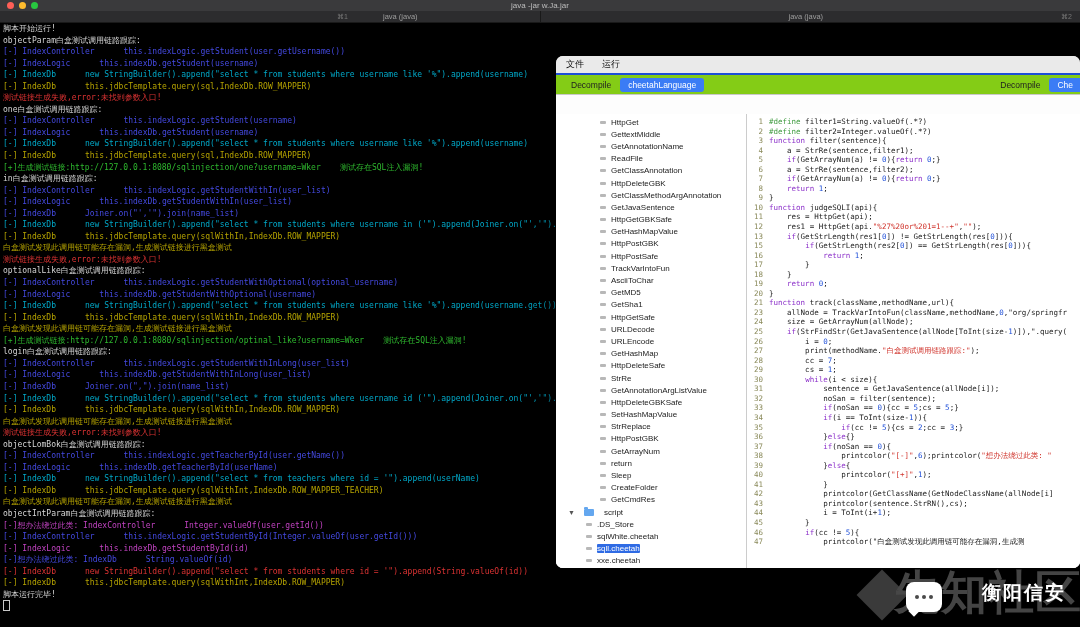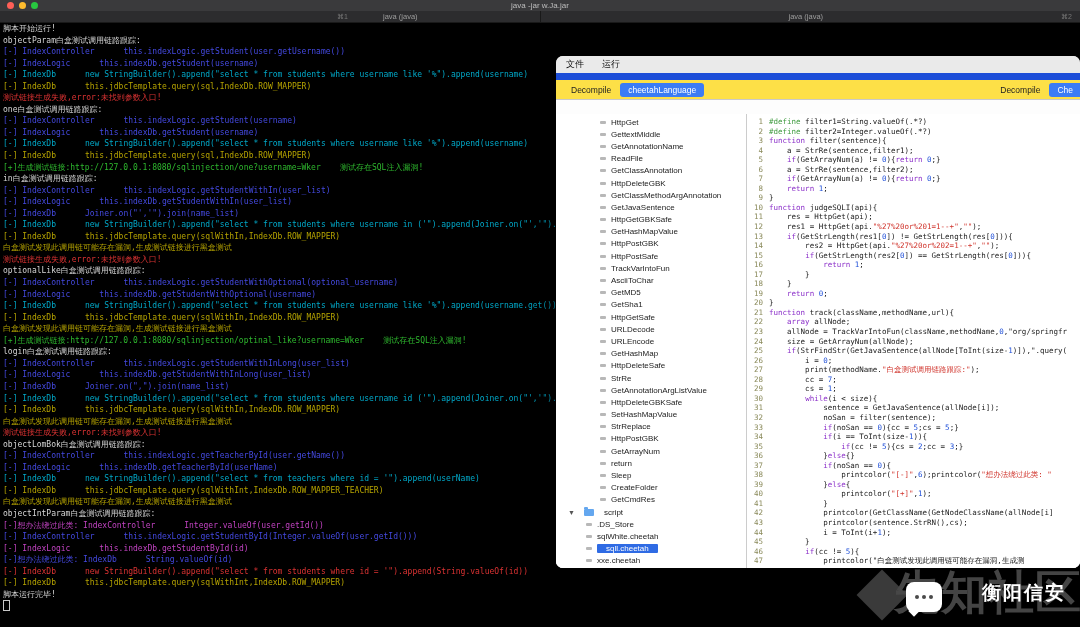--- a/index.html
+++ b/index.html
@@ -26,39 +26,39 @@
   .c-w{color:#d6d6d6;}.c-b{color:#4449e0;}.c-c{color:#00a8c8;}.c-y{color:#b5a300;}
   .c-r{color:#dd3333;}.c-g{color:#2eb82e;}.c-m{color:#c243c2;}.c-cursor{color:#d6d6d6;}
   .cursor{display:inline-block;width:5px;height:9px;border:1px solid #c8c8c8;vertical-align:middle;}
 
   
   .audit{position:absolute;left:556px;top:56px;width:524px;height:512px;background:#fdfdfd;border-radius:7px;
          box-shadow:0 14px 38px rgba(0,0,0,.6),0 0 0 1px rgba(0,0,0,.3);overflow:hidden;}
   .win-titlebar{height:19px;background:linear-gradient(#efefef,#d6d6d6);border-bottom:1px solid #b4b4b4;position:relative;}
   .win-titlebar .lights{left:8px;top:6px;}
   .win-title{text-align:center;font-size:9px;color:#3a3a3a;line-height:19px;}
-  .menubar{height:17px;background:#eaeaea;border-bottom:7px solid #1d4ed8;display:flex;align-items:center;padding-left:10px;gap:18px;font-size:9px;color:#111;}
+  .menubar{height:17px;background:#eaeaea;border-bottom:2px solid #1d4ed8;display:flex;align-items:center;padding-left:10px;gap:18px;font-size:9px;color:#111;}
   .menu-item{cursor:default;}
-  .tabrow{height:19px;background:#fde047;border-bottom:1px solid #c9c9c9;display:flex;align-items:center;padding-left:8px;font-size:8.5px;}
+  .tabrow{height:19px;background:#84cc16;border-bottom:1px solid #c9c9c9;display:flex;align-items:center;padding-left:8px;font-size:8.5px;}
   .tabgroup{display:flex;align-items:center;gap:2px;}
   .tabgroup.right{margin-left:auto;}
   .tab.plain{color:#222;padding:2px 7px;}
   .tab.active{background:#3b7cf5;color:#fff;border-radius:3px;padding:2px 8px;}
   .tab.clipped{border-radius:3px 0 0 3px;margin-right:-5px;padding-right:12px;}
   .content{position:absolute;top:58px;bottom:0;left:0;right:0;display:flex;background:#fff;justify-content:center;}
   .tree{width:190px;flex:none;border-right:1px solid #ccc;padding-top:2px;overflow:hidden;background:#fff;}
   .trow{height:12.2px;display:flex;align-items:center;font-size:8px;color:#222;white-space:nowrap;}
   .trow.fn{padding-left:44px;}
   .trow.child{padding-left:30px;}
   .trow.folder{padding-left:12px;gap:6px;}
   .mini-icon{width:6px;height:3px;background:#b8b8b8;border-radius:1px;margin-right:5px;flex:none;}
   .tri{font-size:7px;color:#555;margin-right:3px;}
   .folder-icon{width:10px;height:7px;background:#64a7ef;border-radius:1px;margin-right:4px;position:relative;flex:none;}
   .folder-icon::before{content:"";position:absolute;top:-2px;left:0;width:4px;height:2px;background:#64a7ef;border-radius:1px 1px 0 0;}
-  .label.selected{background:#2f6be4;color:#fff;padding:0 9px;border-radius:1px;}
+  .label.selected{background:#2f6be4;color:#fff;padding:0 0;border-radius:1px;}
   .code{flex:1;padding-top:3px;overflow:hidden;background:#fff;
         font-family:"DejaVu Sans Mono",monospace;font-size:7.5px;}
   .cline{display:flex;height:9.55px;line-height:9.55px;white-space:pre;}
   .lnum{width:16px;flex:none;text-align:right;margin-right:6px;color:#8a8a5a;}
   .ctext{color:#1a1a1a;}
   .tok-kw{color:#8b2fc9;}
   .tok-str{color:#d0342c;}
   .tok-num{color:#1f4fd8;}
   .tok-def{color:#3f9b3f;}
 
@@ -273,29 +273,27 @@
             <div class="cline"><span class="lnum">4</span><span class="ctext">    a = StrRe(sentence,filter1);</span></div>
             <div class="cline"><span class="lnum">5</span><span class="ctext">    <span class="tok-kw">if</span>(GetArrayNum(a) != <span class="tok-num">0</span>){<span class="tok-kw">return</span> <span class="tok-num">0</span>;}</span></div>
             <div class="cline"><span class="lnum">6</span><span class="ctext">    a = StrRe(sentence,filter2);</span></div>
             <div class="cline"><span class="lnum">7</span><span class="ctext">    <span class="tok-kw">if</span>(GetArrayNum(a) != <span class="tok-num">0</span>){<span class="tok-kw">return</span> <span class="tok-num">0</span>;}</span></div>
             <div class="cline"><span class="lnum">8</span><span class="ctext">    <span class="tok-kw">return</span> <span class="tok-num">1</span>;</span></div>
             <div class="cline"><span class="lnum">9</span><span class="ctext">}</span></div>
             <div class="cline"><span class="lnum">10</span><span class="ctext"><span class="tok-kw">function</span> judgeSQLI(api){</span></div>
             <div class="cline"><span class="lnum">11</span><span class="ctext">    res = HttpGet(api);</span></div>
             <div class="cline"><span class="lnum">12</span><span class="ctext">    res1 = HttpGet(api.<span class="tok-str">"%27%20or%201=1--+"</span>,<span class="tok-str">""</span>);</span></div>
             <div class="cline"><span class="lnum">13</span><span class="ctext">    <span class="tok-kw">if</span>(GetStrLength(res1[<span class="tok-num">0</span>]) != GetStrLength(res[<span class="tok-num">0</span>])){</span></div>
-            <div class="cline"><span class="lnum">14</span><span class="ctext">        res2 = HttpGet(api.<span class="tok-str">"%27%20or%202=1--+"</span>,<span class="tok-str">""</span>);</span></div>
             <div class="cline"><span class="lnum">15</span><span class="ctext">        <span class="tok-kw">if</span>(GetStrLength(res2[<span class="tok-num">0</span>]) == GetStrLength(res[<span class="tok-num">0</span>])){</span></div>
             <div class="cline"><span class="lnum">16</span><span class="ctext">            <span class="tok-kw">return</span> <span class="tok-num">1</span>;</span></div>
             <div class="cline"><span class="lnum">17</span><span class="ctext">        }</span></div>
             <div class="cline"><span class="lnum">18</span><span class="ctext">    }</span></div>
             <div class="cline"><span class="lnum">19</span><span class="ctext">    <span class="tok-kw">return</span> <span class="tok-num">0</span>;</span></div>
             <div class="cline"><span class="lnum">20</span><span class="ctext">}</span></div>
             <div class="cline"><span class="lnum">21</span><span class="ctext"><span class="tok-kw">function</span> track(className,methodName,url){</span></div>
-            <div class="cline"><span class="lnum">22</span><span class="ctext">    <span class="tok-kw">array</span> allNode;</span></div>
             <div class="cline"><span class="lnum">23</span><span class="ctext">    allNode = TrackVarIntoFun(className,methodName,<span class="tok-num">0</span>,"org/springfr</span></div>
             <div class="cline"><span class="lnum">24</span><span class="ctext">    size = GetArrayNum(allNode);</span></div>
             <div class="cline"><span class="lnum">25</span><span class="ctext">    <span class="tok-kw">if</span>(StrFindStr(GetJavaSentence(allNode[ToInt(size-<span class="tok-num">1</span>)]),".query(</span></div>
             <div class="cline"><span class="lnum">26</span><span class="ctext">        i = <span class="tok-num">0</span>;</span></div>
             <div class="cline"><span class="lnum">27</span><span class="ctext">        print(methodName.<span class="tok-str">"白盒测试调用链路跟踪:"</span>);</span></div>
             <div class="cline"><span class="lnum">28</span><span class="ctext">        cc = <span class="tok-num">7</span>;</span></div>
             <div class="cline"><span class="lnum">29</span><span class="ctext">        cs = <span class="tok-num">1</span>;</span></div>
             <div class="cline"><span class="lnum">30</span><span class="ctext">        <span class="tok-kw">while</span>(i &lt; size){</span></div>
             <div class="cline"><span class="lnum">31</span><span class="ctext">            sentence = GetJavaSentence(allNode[i]);</span></div>
             <div class="cline"><span class="lnum">32</span><span class="ctext">            noSan = filter(sentence);</span></div>

